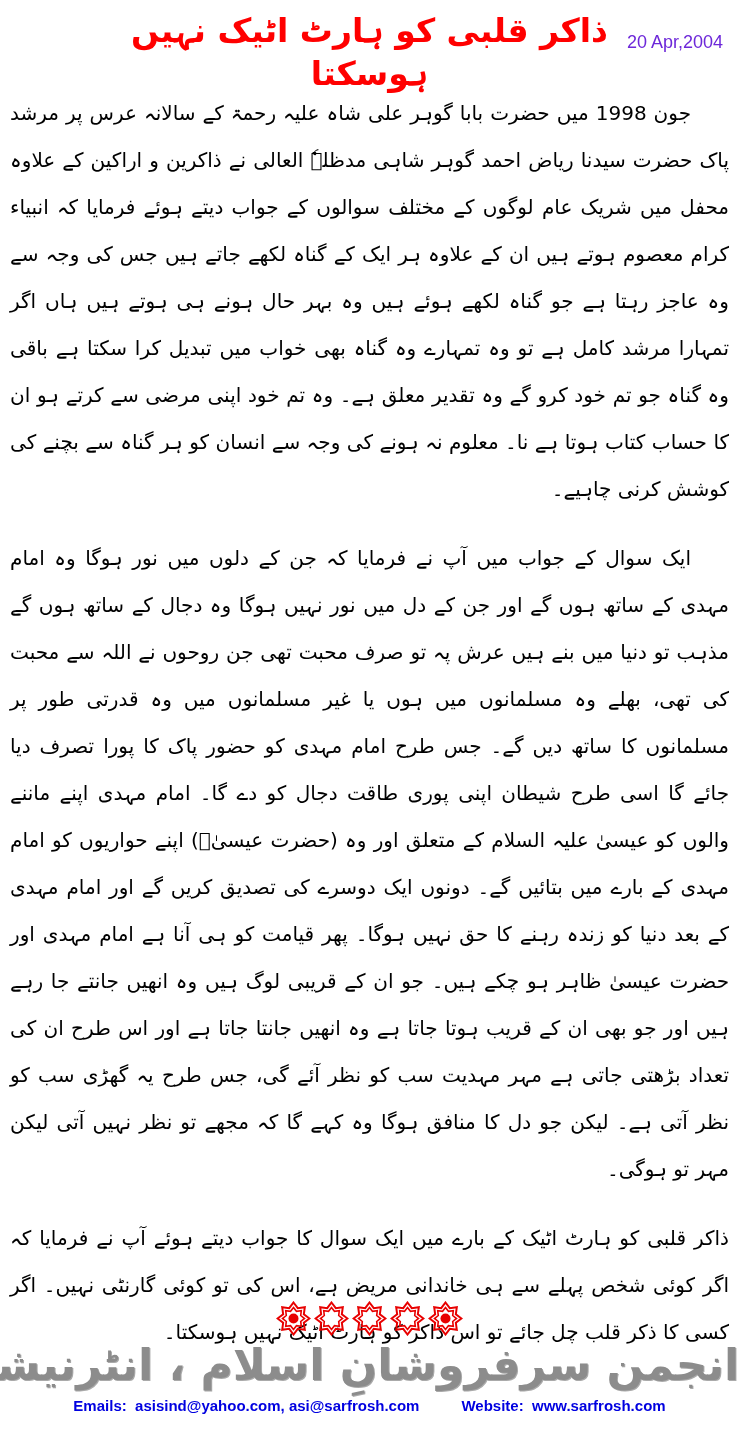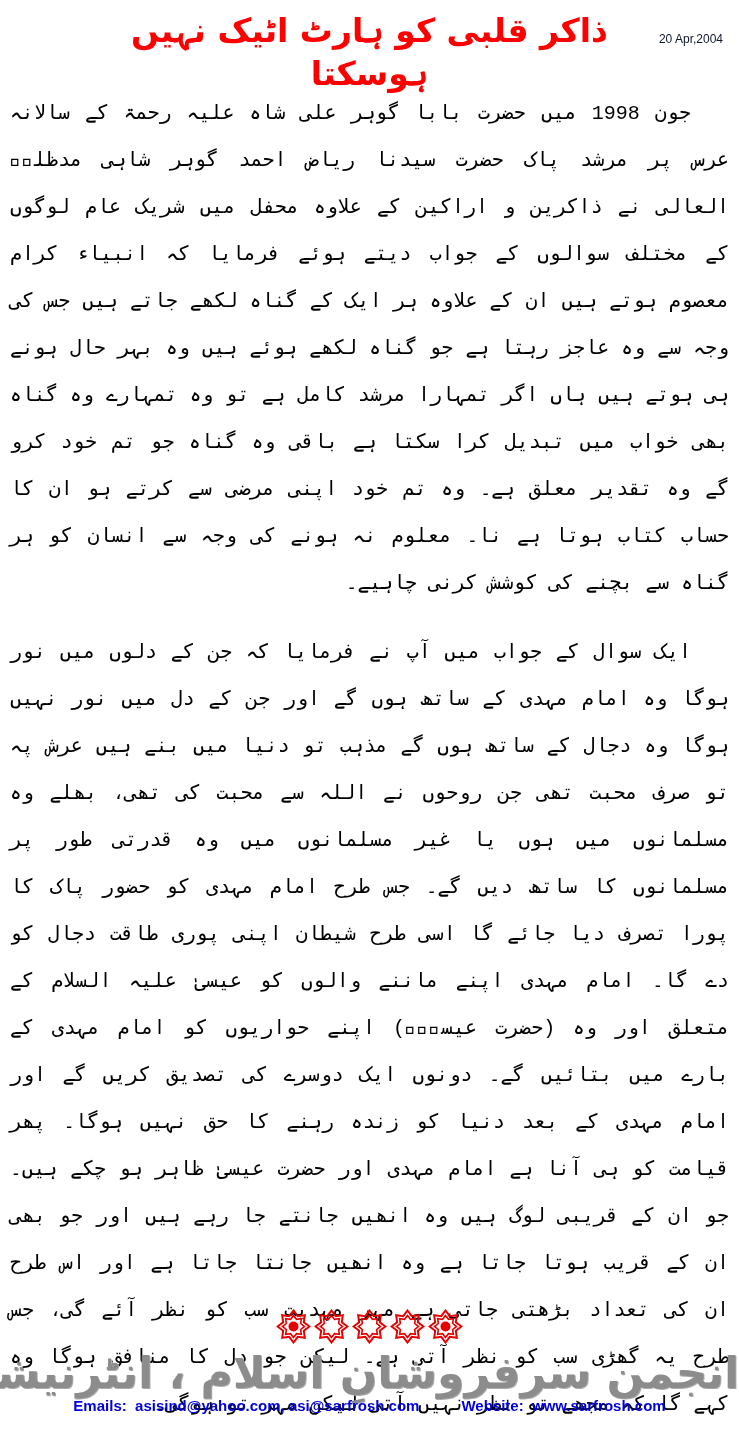--- a/index.html
+++ b/index.html
@@ -18,37 +18,37 @@
     color:#ff0000;
     font-size:33px;
     font-weight:bold;
     line-height:1.3;
     padding:0 90px;
     letter-spacing:0px;
   }
   .article-date{
     position:absolute;
     top:32px;right:16px;
-    color:#0f172a;
-    font-size:12px;
+    color:#6d28d9;
+    font-size:18px;
     font-family:"Liberation Sans",sans-serif;
     direction:ltr;
   }
   .article-body{
     direction:rtl;
     text-align:justify;
     color:#000000;
     font-size:20px;
     line-height:47px;
     padding:8px 10px 0 10px;
   }
   .article-body p{
     margin:0 0 22px 0;
   }
-  .article-body p.indent{text-indent:38px;font-family:Liberation Mono, monospace;}
+  .article-body p.indent{text-indent:38px;}
   .page-footer{
     position:absolute;
     left:0;right:0;bottom:26px;
   }
   .ornament-row{
     display:flex;
     justify-content:center;
     align-items:center;
     gap:3px;
     height:36px;
@@ -59,20 +59,21 @@
     direction:rtl;
     color:#8c8c8c;
     font-size:44px;
     font-weight:bold;
     line-height:1.1;
     margin-top:4px;
     text-shadow:1px 1px 0 #aaaaaa;
     white-space:nowrap;
   }
   .contact-line{
+    margin-top:8px;
     text-align:center;
     color:#0000e0;
     font-weight:bold;
     font-size:15px;
     font-family:"Liberation Sans",sans-serif;
     direction:ltr;
   }
   .contact-line .seg{white-space:nowrap;}
   .contact-line .gap{display:inline-block;width:42px;}
 </style>

